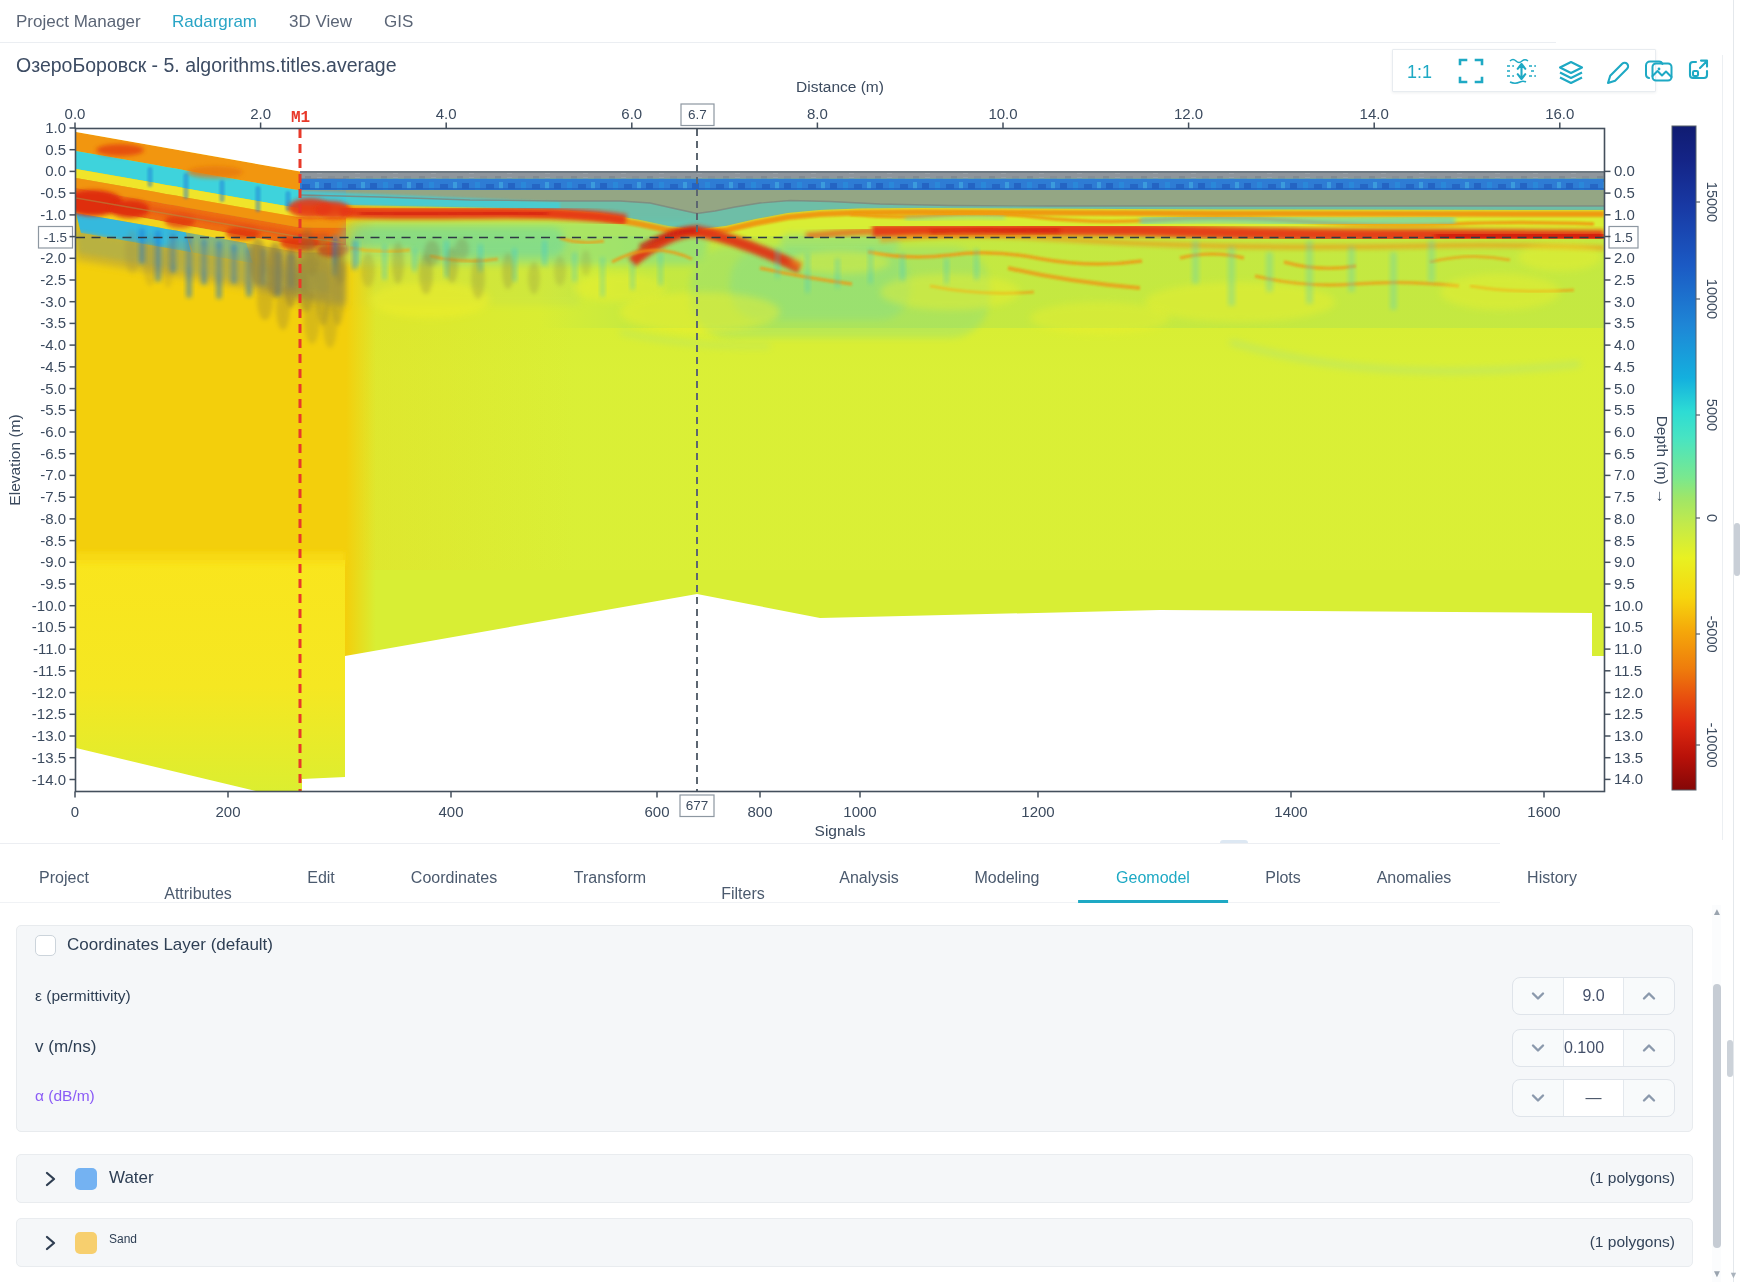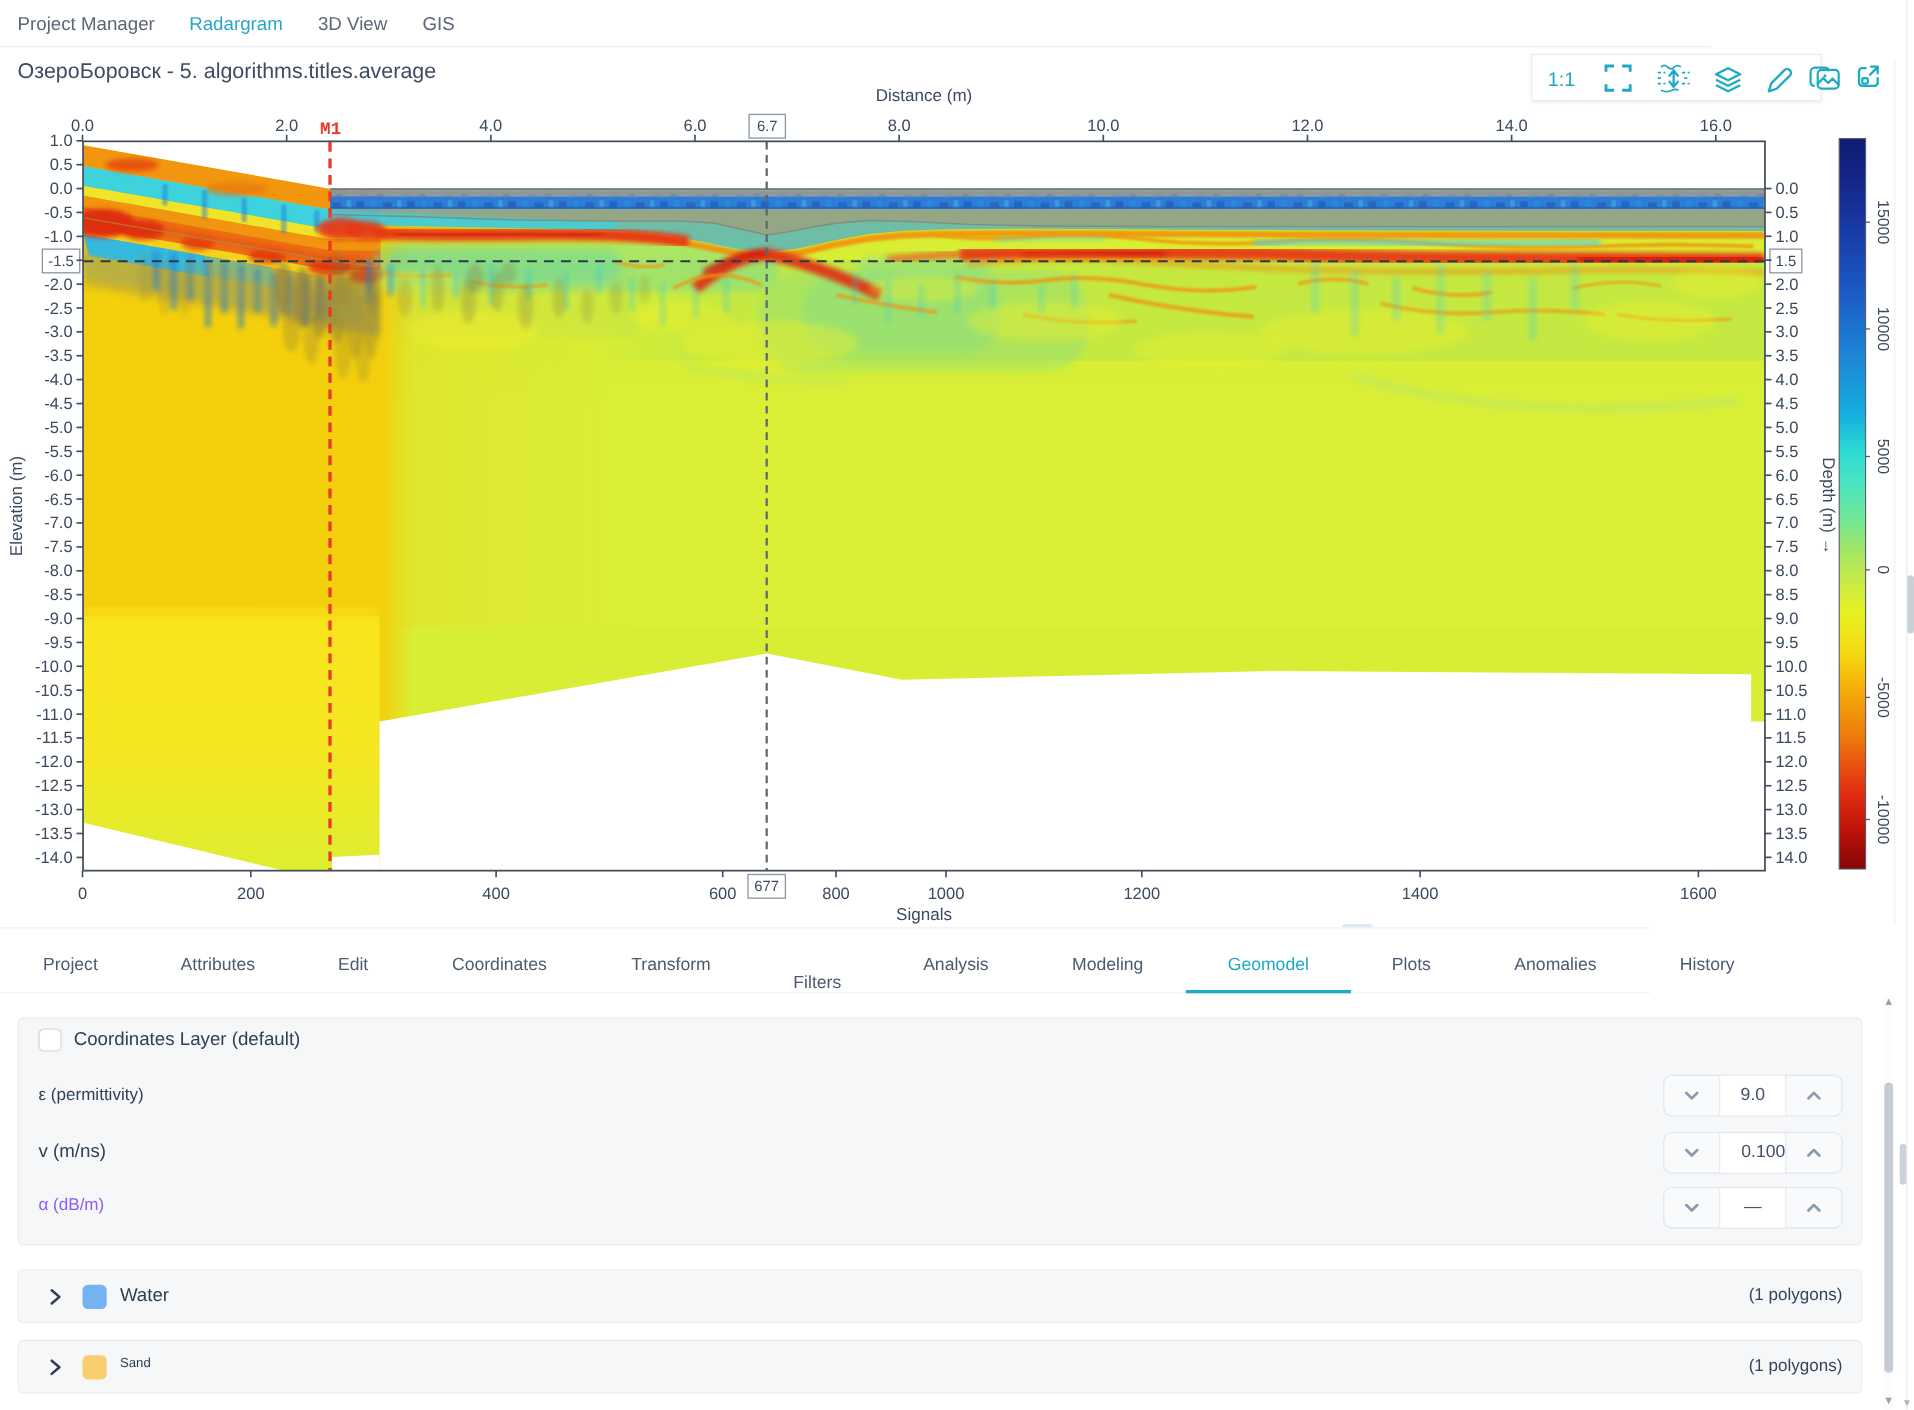--- a/index.html
+++ b/index.html
@@ -463,21 +463,21 @@
  <path d="M303,12 h-3 a3,3 0 0 0 -3,3 v10 a3,3 0 0 0 3,3 h11 a3,3 0 0 0 3,-3 v-4"></path>
  <rect x="300" y="21" width="5" height="5" rx="1.2"></rect>
  <path d="M307,18 l7,-7 M308,10.6 h6 v6"></path>
 </g>
 </svg>
 </div>
 <div style="position:absolute;left:1220px;top:840px;width:28px;height:6px;background:#dde8f3;border-radius:3px"></div>
 <div style="position:absolute;left:0;top:843px;width:1500px;height:60px;border-top:1px solid #eceef2;border-bottom:1px solid #f0f2f5;background:#fff">
  <div style="position:absolute;left:0;top:25px;width:100%;font-size:16px;height:35px">
       <span style="position:absolute;left:64px;top:0;transform:translateX(-50%);color:#4b5a6e">Project</span>
-      <span style="position:absolute;left:198px;top:0;transform:translateX(-50%);color:#4b5a6e">Attributes</span>
+      <span style="position:absolute;left:198px;top:16px;transform:translateX(-50%);color:#4b5a6e">Attributes</span>
       <span style="position:absolute;left:321px;top:0;transform:translateX(-50%);color:#4b5a6e">Edit</span>
       <span style="position:absolute;left:454px;top:0;transform:translateX(-50%);color:#4b5a6e">Coordinates</span>
       <span style="position:absolute;left:610px;top:0;transform:translateX(-50%);color:#4b5a6e">Transform</span>
       <span style="position:absolute;left:743px;top:16px;transform:translateX(-50%);color:#4b5a6e">Filters</span>
       <span style="position:absolute;left:869px;top:0;transform:translateX(-50%);color:#4b5a6e">Analysis</span>
       <span style="position:absolute;left:1007px;top:0;transform:translateX(-50%);color:#4b5a6e">Modeling</span>
       <span style="position:absolute;left:1153px;top:0;transform:translateX(-50%);color:#1ea9c4">Geomodel<span style="position:absolute;left:50%;transform:translateX(-50%);top:31px;width:150px;height:3px;background:#1ea9c4"></span></span>
       <span style="position:absolute;left:1283px;top:0;transform:translateX(-50%);color:#4b5a6e">Plots</span>
       <span style="position:absolute;left:1414px;top:0;transform:translateX(-50%);color:#4b5a6e">Anomalies</span>
       <span style="position:absolute;left:1552px;top:0;transform:translateX(-50%);color:#4b5a6e">History</span>
@@ -503,21 +503,21 @@
           <path d="M3,10.5 L8,5.5 L13,10.5" stroke="#8b99ac" stroke-width="2.4" fill="none" stroke-linecap="round" stroke-linejoin="round"></path>
         </svg>
       </div>
 </div>
  <div style="position:absolute;right:17px;top:103px;width:163px;height:38px;border:1px solid #dfe4ea;border-radius:8px;background:#f8fafb;display:flex">
 <div style="flex:0 0 51px;display:flex;align-items:center;justify-content:center;border-right:1px solid #e3e8ed">
         <svg width="16" height="16" viewBox="0 0 16 16">
           <path d="M3,5.5 L8,10.5 L13,5.5" stroke="#8b99ac" stroke-width="2.4" fill="none" stroke-linecap="round" stroke-linejoin="round"></path>
         </svg>
       </div>
-<div style="flex:1;background:#ffffff;display:flex;align-items:center;justify-content:flex-end;font-size:16px">
+<div style="flex:1;background:#ffffff;display:flex;align-items:center;justify-content:flex-start;font-size:16px">
         <span style="color:#44506a">0.100</span>
       </div>
 <div style="flex:0 0 51px;display:flex;align-items:center;justify-content:center;border-left:1px solid #e3e8ed">
         <svg width="16" height="16" viewBox="0 0 16 16">
           <path d="M3,10.5 L8,5.5 L13,10.5" stroke="#8b99ac" stroke-width="2.4" fill="none" stroke-linecap="round" stroke-linejoin="round"></path>
         </svg>
       </div>
 </div>
  <div style="position:absolute;right:17px;top:153px;width:163px;height:38px;border:1px solid #dfe4ea;border-radius:8px;background:#f8fafb;display:flex">
 <div style="flex:0 0 51px;display:flex;align-items:center;justify-content:center;border-right:1px solid #e3e8ed">

